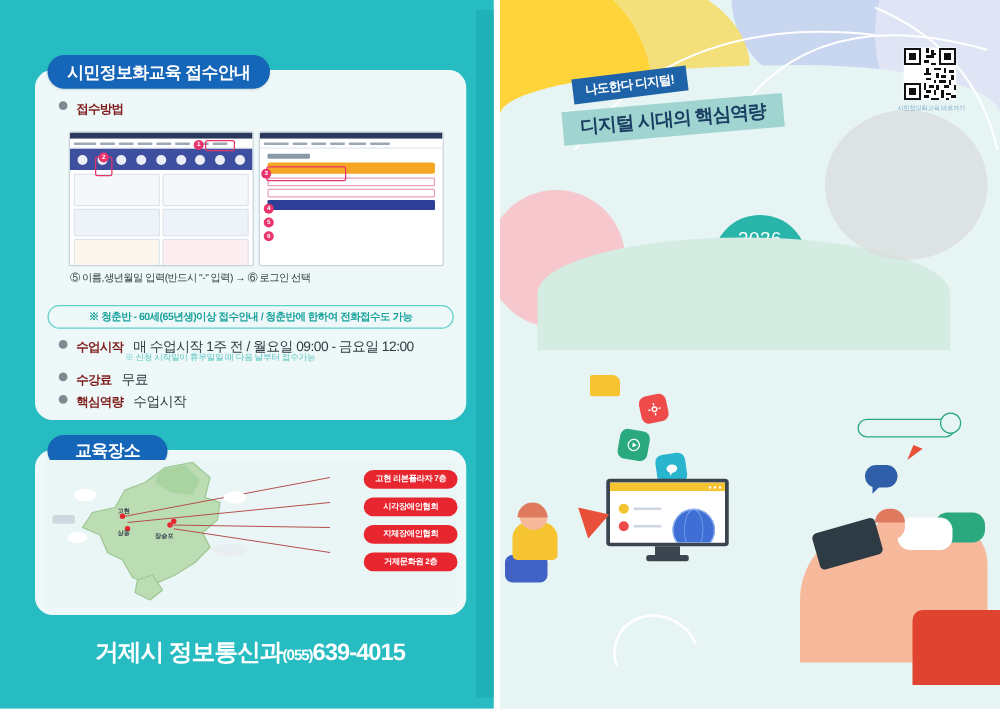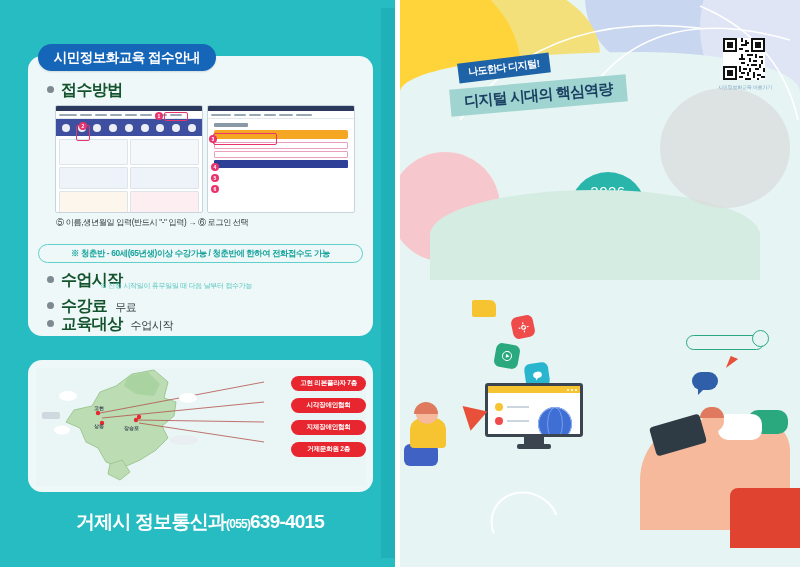--- a/index.html
+++ b/index.html
@@ -39,21 +39,21 @@
   .pill-reg { left:38px; top:44px; width:178px; height:27px; font-size:13.5px; }
   .pill-map { left:38px; top:348px; width:96px; height:26px; font-size:13.5px; }
 
   .row { position:absolute; display:flex; align-items:baseline; }
   .dot {
     width:7px; height:7px; border-radius:50%;
     background:#7e8a91; margin-right:7px; flex:0 0 auto;
     position:relative; top:-2px;
   }
   .lbl-green {
-    color:#14532d; font-weight:bold; font-size:16px;
+    color:#7f1d1d; font-weight:bold; font-size:10px;
     letter-spacing:-0.6px; margin-right:8px; white-space:nowrap;
   }
   .val-dark {
     color:#2e3a40; font-size:11px; letter-spacing:-0.4px; white-space:nowrap;
   }
 
   .row-method { left:47px; top:80px; }
   .row-period { left:47px; top:270px; }
   .row-fee    { left:47px; top:296px; }
   .row-target { left:47px; top:314px; }
@@ -300,40 +300,42 @@
         <div class="marker" style="left:3px;top:57px;">4</div>
         <div class="marker" style="left:3px;top:68px;">5</div>
         <div class="marker" style="left:3px;top:79px;">6</div>
       </div>
     </div>
 
     <div class="steps">
       <div>⑤ 이름,생년월일 입력(반드시 "-" 입력) → ⑥ 로그인 선택</div>
     </div>
 
-    <div class="notice">※ 청춘반 - 60세(65년생)이상 수강가능 / 청춘반에 한하여 전화접수도 가능</div>
+    <div class="notice">※ 청춘반 - 60세(65년생)이상 접수안내 / 청춘반에 한하여 전화접수도 가능</div>
 
     <div class="row row-period">
       <span class="dot"></span>
       <span class="lbl-green">수업시작</span>
+      <span class="val-dark">매 수업시작 1주 전 / 월요일 09:00 - 금요일 12:00</span>
     </div>
     <div class="subnote">※ 신청 시작일이 휴무일일 때 다음 날부터 접수가능</div>
 
     <div class="row row-fee">
       <span class="dot"></span>
       <span class="lbl-green">수강료</span>
       <span class="val-dark">무료</span>
     </div>
 
     <div class="row row-target">
       <span class="dot"></span>
-      <span class="lbl-green">교육대상</span>
+      <span class="lbl-green">핵심역량</span>
       <span class="val-dark">수업시작</span>
     </div>
 
+    <div class="pill pill-map">교육장소</div>
 
     <div class="mapwrap">
       <svg width="330" height="118" viewBox="0 0 330 118">
         <rect x="0" y="0" width="330" height="118" fill="#eaf6f5"></rect>
         <path d="M96 6 L118 2 L132 14 L128 30 L140 34 L138 48 L126 58 L132 70 L120 82 L104 92
                  L86 100 L70 94 L62 80 L50 74 L44 60 L30 54 L38 42 L56 38 L64 24 L80 18 Z" fill="#bcdcb4" stroke="#9ec894" stroke-width="1"></path>
         <path d="M92 8 L112 4 L124 16 L118 28 L100 26 L88 18 Z" fill="#a9d3a1"></path>
         <path d="M74 96 L86 92 L94 104 L84 112 L72 106 Z" fill="#bcdcb4" stroke="#9ec894"></path>
         <circle cx="62" cy="45" r="2.2" fill="#e8262f"></circle>
         <circle cx="66" cy="55" r="2.2" fill="#e8262f"></circle>

